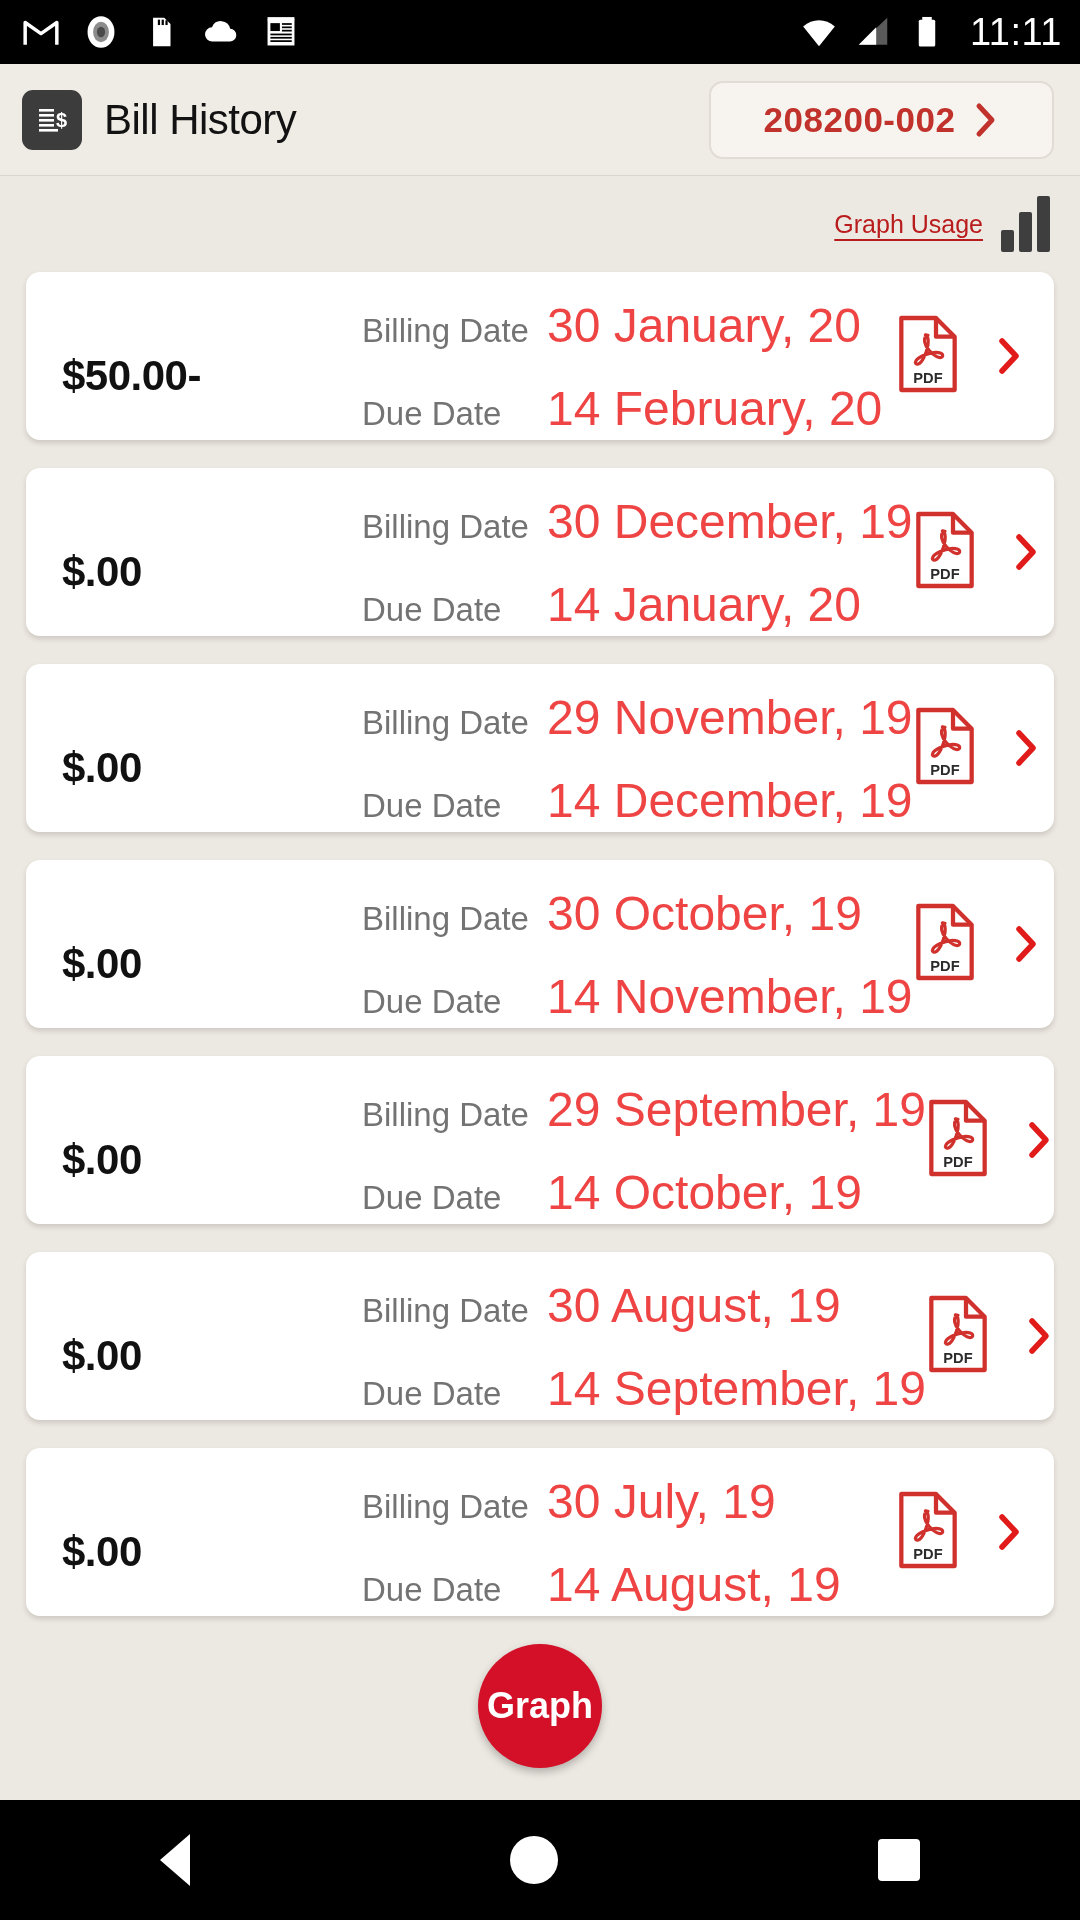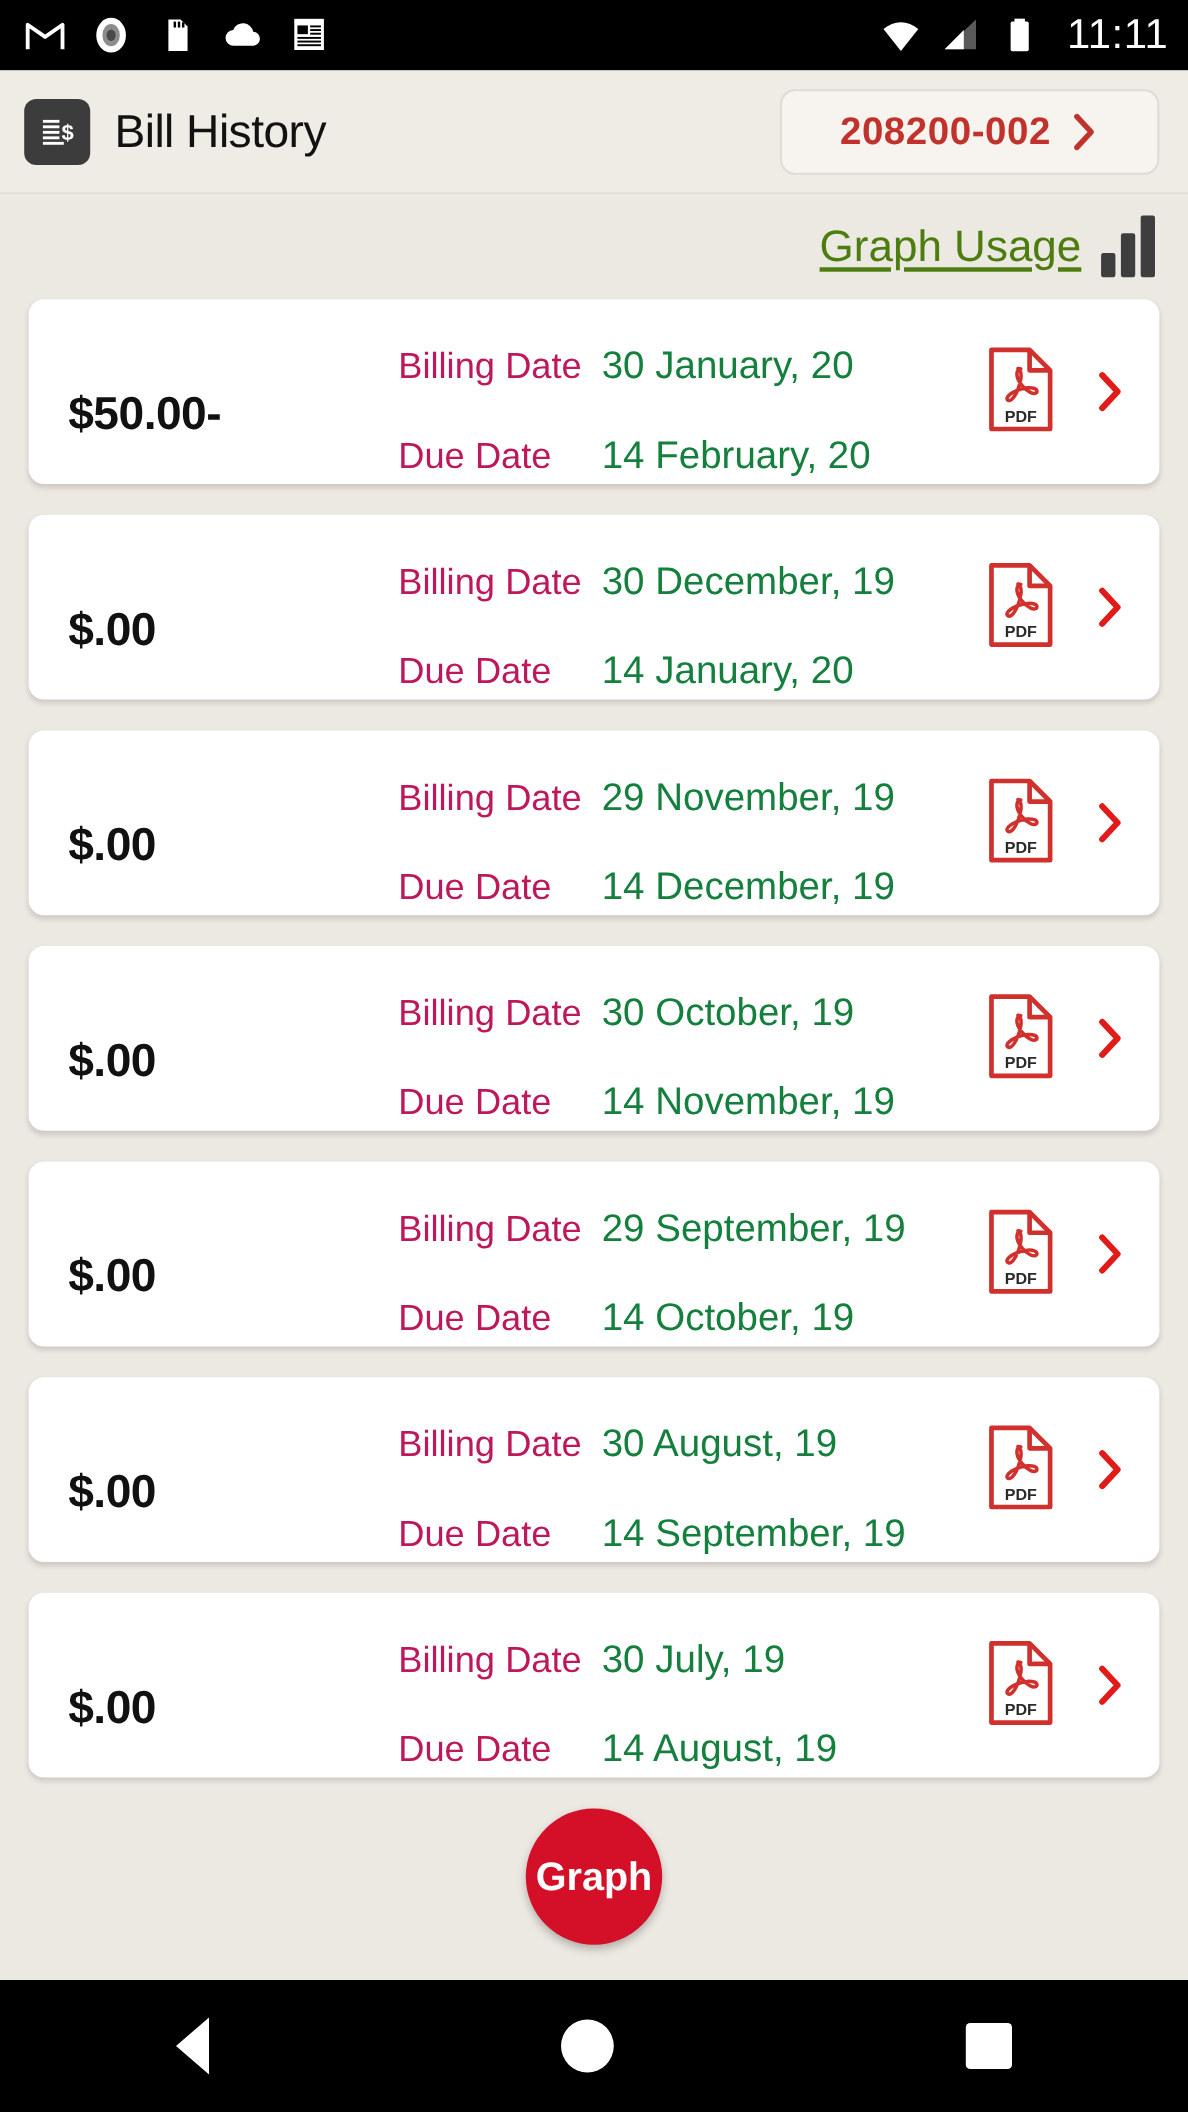--- a/index.html
+++ b/index.html
@@ -45,21 +45,21 @@
   .acct-chev { color:#C0322B; }
 
   
   .content { flex:1 1 auto; position:relative; overflow:hidden; padding:0 26px; }
 
   .usage-row {
     display:flex; align-items:center; justify-content:flex-end;
     gap:18px; height:96px; padding-right:4px;
   }
   .usage-link {
-    font-size:40px; color:#4d7c0f; text-decoration:underline;
+    font-size:25px; color:#b91c1c; text-decoration:underline;
     text-underline-offset:6px;
   }
   .bars { display:flex; align-items:flex-end; gap:5px; height:56px; }
   .bars i { display:block; width:13px; background:#3E3E3E; border-radius:2px; }
   .bars i:nth-child(1){ height:22px; }
   .bars i:nth-child(2){ height:40px; }
   .bars i:nth-child(3){ height:56px; }
 
   .card {
     position:relative; background:#FFFFFF; border-radius:14px;
@@ -67,23 +67,23 @@
     box-shadow:0 3px 5px rgba(90,80,70,0.20);
     display:flex; align-items:center; padding:0 30px 0 36px;
   }
   .amount {
     font-size:42px; font-weight:bold; color:#111;
     width:300px; flex:0 0 300px; letter-spacing:-0.5px;margin-top:39px;
   }
   .dates { display:flex; flex-direction:column; gap:6px; flex:1 1 auto; }
   .date-row { display:flex; align-items:baseline; }
   .d-label {
-    font-size:33px; color:#be185d; width:185px; flex:0 0 185px; white-space:nowrap;margin-top:36px;
-  }
-  .d-value { font-size:35px; color:#15803d; white-space:nowrap; }
+    font-size:33px; color:#737373; width:185px; flex:0 0 185px; white-space:nowrap;margin-top:36px;
+  }
+  .d-value { font-size:48px; color:#ef4444; white-space:nowrap; }
   .pdf-ico { flex:0 0 64px; margin-right:34px; }
   .row-chev { flex:0 0 30px; display:flex; align-items:center; }
 
   
   .fab-wrap { display:flex; justify-content:center; margin-top:6px; }
   .fab {
     width:124px; height:124px; border-radius:50%;
     background:#D31027; display:flex; align-items:center; justify-content:center;
     box-shadow:0 4px 8px rgba(0,0,0,0.25);
   }

